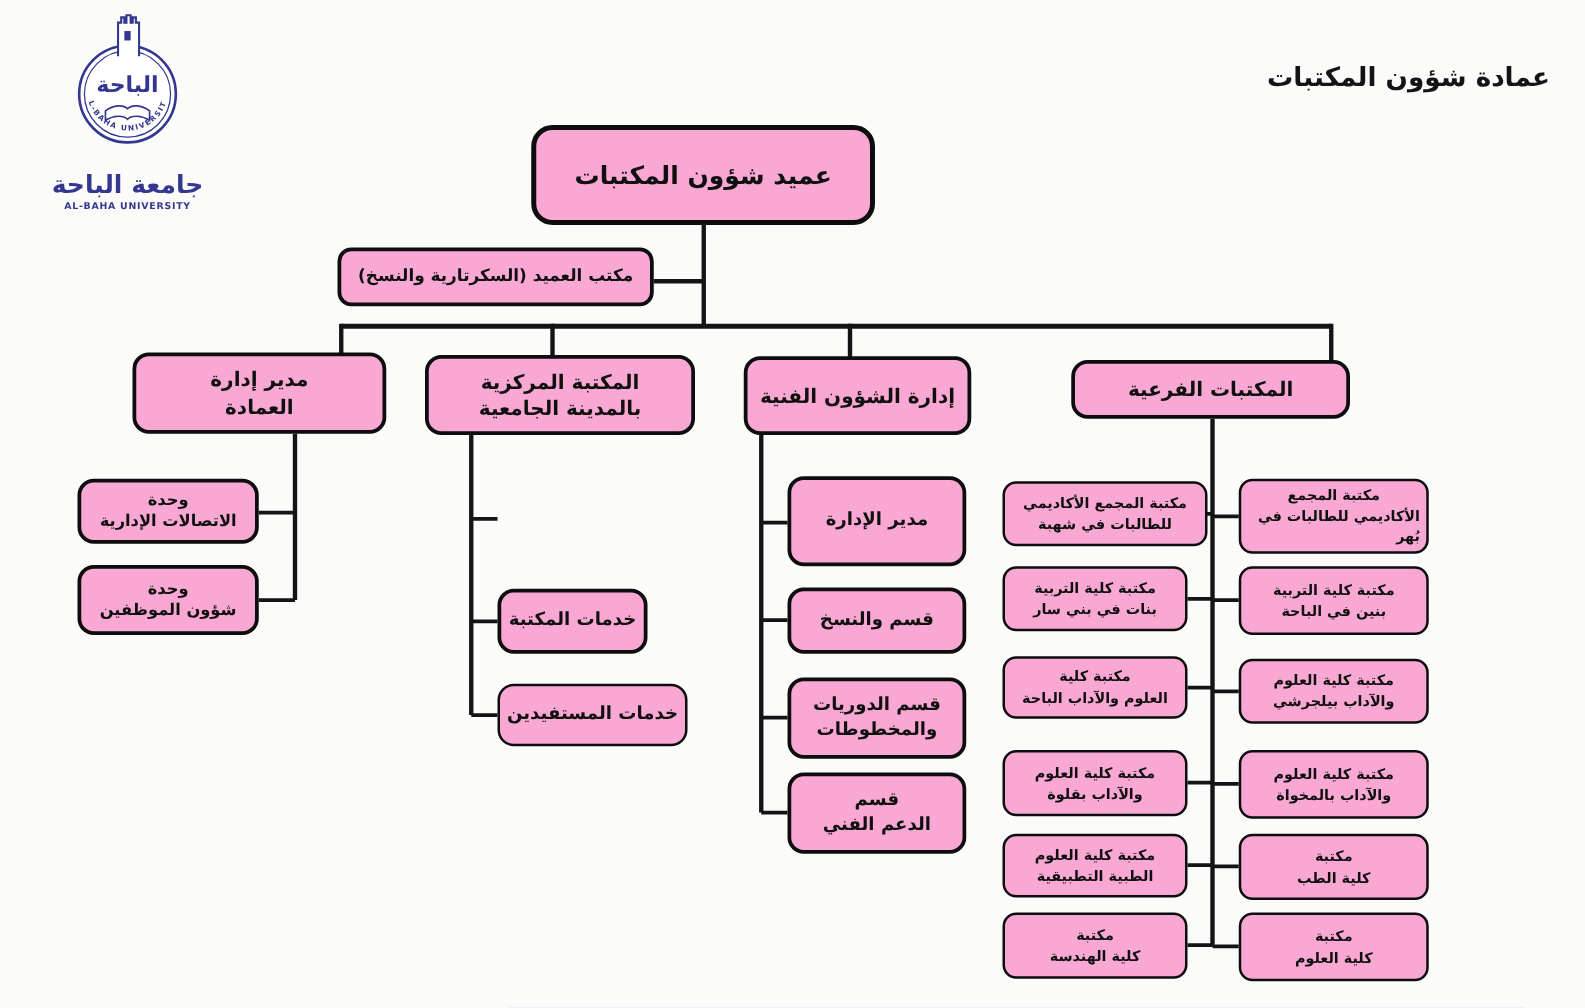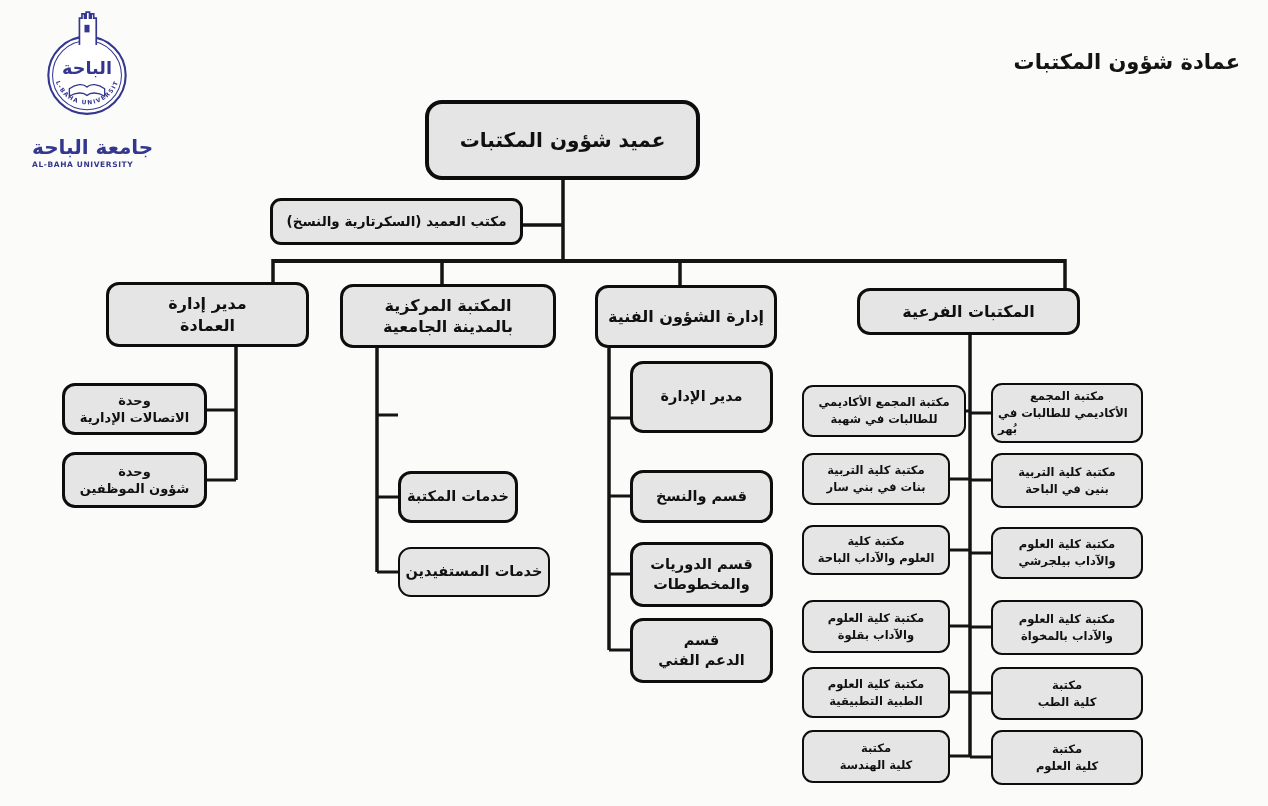--- a/index.html
+++ b/index.html
@@ -8,41 +8,41 @@
     width:1268px;height:806px;
     background:#fbfbfa;
     font-family:"DejaVu Sans",sans-serif;
     color:#101010;
     overflow:hidden;
   }
   .wires{position:absolute;left:0;top:0;pointer-events:none;}
   .node{
     position:absolute;box-sizing:border-box;
     border:3px solid #0d0d0d;border-radius:13px;
-    background:#e5e5e5;
+    background:#f9a8d4;
     display:flex;flex-direction:column;align-items:center;justify-content:center;
-    text-align:left;font-weight:bold;direction:rtl;line-height:1.32;
+    text-align:right;font-weight:bold;direction:rtl;line-height:1.32;
     padding:2px 5px;
   }
   .node span{display:block;}
   .root{border-width:4px;border-radius:17px;font-size:20px;}
   .office{border-width:3px;border-radius:11px;font-size:13.5px;}
   .branch{font-size:16px;}
   .child-a{font-size:13px;}
   .child-c{font-size:14.5px;}
   .child-d{font-size:14.5px;}
   .child-lib{font-size:11.5px;border-width:2.5px;border-radius:11px;line-height:1.45;}
   .page-title{
     position:absolute;top:50px;right:28px;margin:0;
     font-size:21px;font-weight:bold;direction:rtl;color:#141414;
     letter-spacing:0;
   }
   .logo{
     position:absolute;left:32px;top:8px;width:140px;
-    display:flex;flex-direction:column;align-items:flex-start;
+    display:flex;flex-direction:column;align-items:center;
     color:#34378f;
   }
   .logo-ar{font-size:20px;font-weight:bold;direction:rtl;margin-top:11px;}
   .logo-en{font-size:7.5px;font-weight:bold;letter-spacing:0.6px;white-space:nowrap;margin-top:1px;}
 </style>
 </head>
 <body>
 
 <div class="canvas">
 
@@ -128,21 +128,21 @@
     <span>شؤون الموظفين</span>
   </div>
 
   <div class="node child-c" style="left:398px;top:471px;width:120px;height:52px">
     <span>خدمات المكتبة</span>
   </div>
   <div class="node child-c" style="left:398px;top:547px;width:152px;height:50px;border-width:2.5px">
     <span>خدمات المستفيدين</span>
   </div>
 
-  <div class="node child-d" style="left:630px;top:361px;width:143px;height:72px">
+  <div class="node child-d" style="left:630px;top:381px;width:143px;height:72px">
     <span>مدير الإدارة</span>
   </div>
   <div class="node child-d" style="left:630px;top:470px;width:143px;height:53px">
     <span>قسم والنسخ</span>
   </div>
   <div class="node child-d" style="left:630px;top:542px;width:143px;height:65px">
     <span>قسم الدوريات</span>
     <span>والمخطوطات</span>
   </div>
   <div class="node child-d" style="left:630px;top:618px;width:143px;height:65px">

